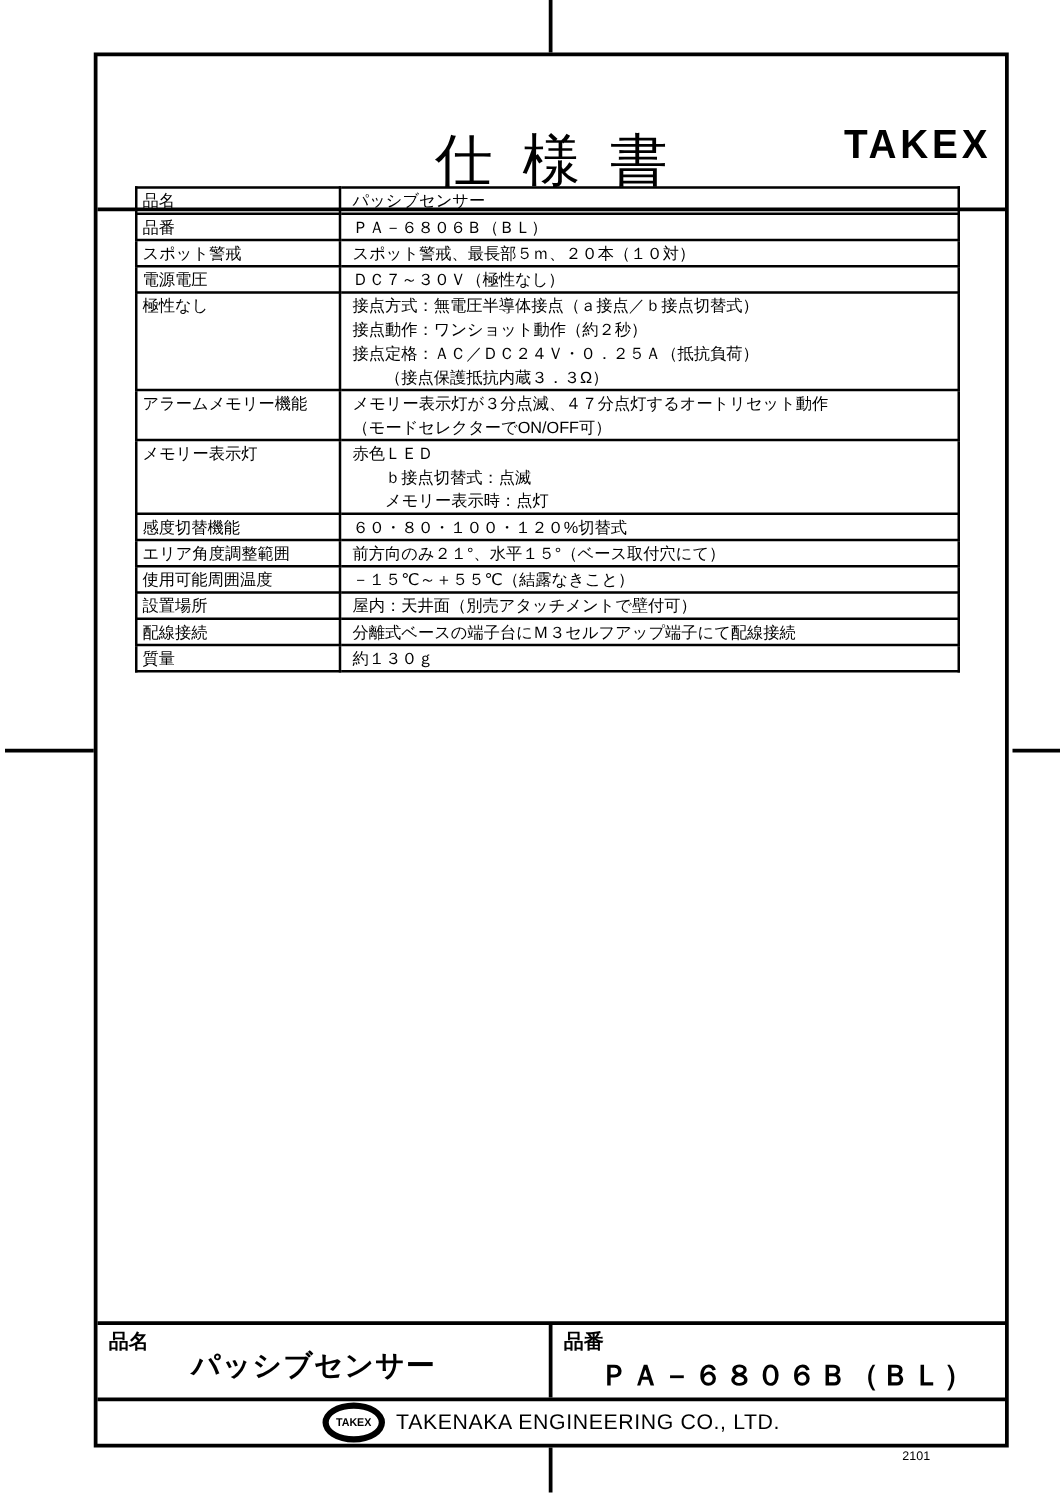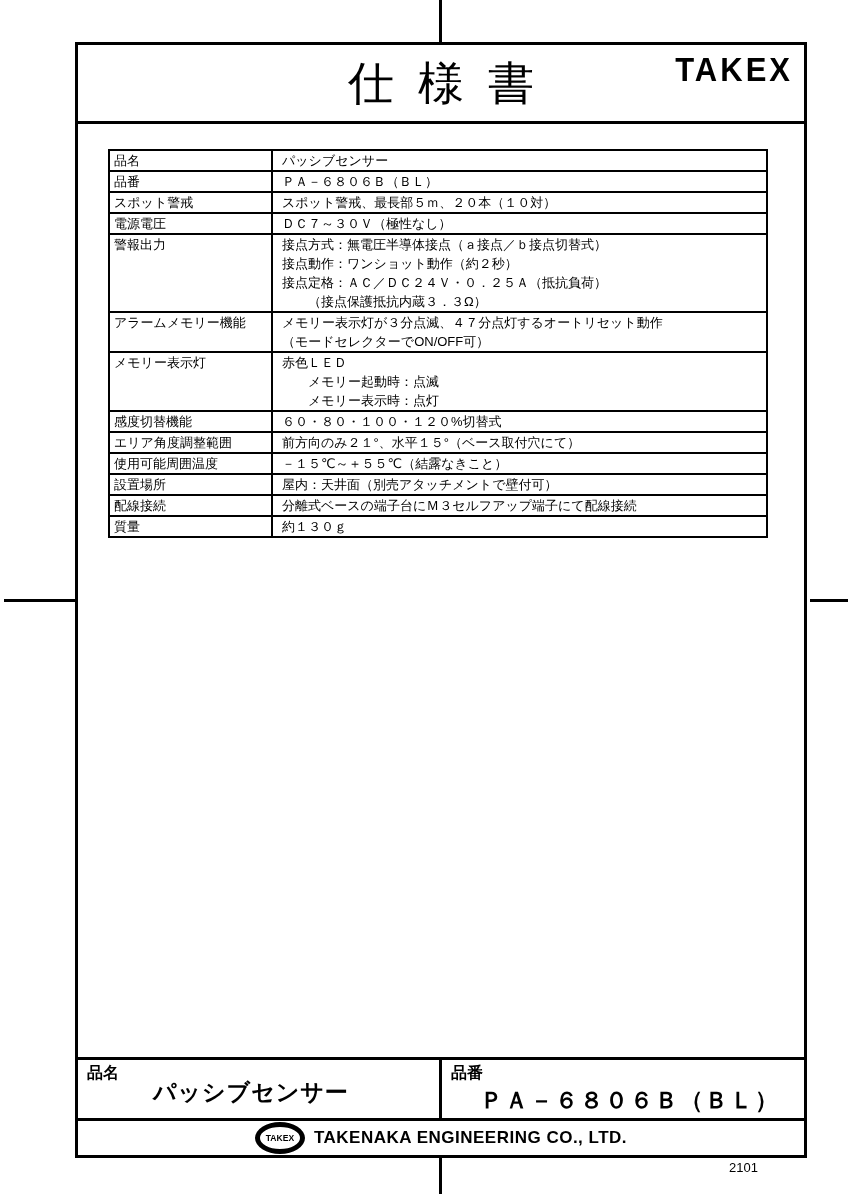--- a/index.html
+++ b/index.html
@@ -18,21 +18,21 @@
   
   .sheet{
     position:absolute;left:75px;top:42px;width:732px;height:1116px;
     border:3px solid #000;box-sizing:border-box;background:#fff;
   }
 
   
   .header{position:relative;height:76px;border-bottom:3px solid #000;}
   .doc-title{
     text-align:center;line-height:76px;font-size:46px;font-weight:500;
-    letter-spacing:24px;padding-left:24px;white-space:pre;
+    letter-spacing:24px;padding-left:24px;white-space:pre;margin-top:45px;
   }
   .brand{
     position:absolute;right:11px;top:7px;font-size:31px;font-weight:bold;
     letter-spacing:3px;transform:scaleY(1.05);transform-origin:top;
   }
 
   
   .spec-table{
     position:absolute;left:30px;top:104px;width:660px;
     border-collapse:collapse;table-layout:fixed;
@@ -58,23 +58,23 @@
   }
   .footer-company{
     height:34px;border-top:3px solid #000;display:flex;align-items:center;
     justify-content:center;gap:9px;
   }
   .logo-oval{
     width:40px;height:22px;border:5px solid #000;border-radius:50%;
     display:flex;align-items:center;justify-content:center;flex:0 0 auto;
   }
   .logo-oval span{font-size:9px;font-weight:bold;letter-spacing:0;transform:scaleX(0.95);}
-  .company-name{font-size:17px;font-weight:bold;letter-spacing:0.5px;white-space:nowrap;}
-
-  .doc-number{position:absolute;left:729px;top:1160px;width:60px;text-align:left;font-size:13px;}
+  .company-name{font-size:17px;font-weight:normal;letter-spacing:0.5px;white-space:nowrap;}
+
+  .doc-number{position:absolute;left:703px;top:1160px;width:60px;text-align:center;font-size:10px;}
 </style>
 </head>
 <body>
 
 <div class="mark mark-top"></div>
 <div class="mark mark-bottom"></div>
 <div class="mark mark-left"></div>
 <div class="mark mark-right"></div>
 
 <div class="sheet">
@@ -113,21 +113,21 @@
       <tr>
         <td class="lbl">
             <div class="ln">電源電圧</div>
           </td>
         <td class="val">
             <div class="ln">ＤＣ７～３０Ｖ（極性なし）</div>
           </td>
       </tr>
       <tr>
         <td class="lbl">
-            <div class="ln">警報出力</div>
+            <div class="ln">極性なし</div>
           </td>
         <td class="val">
           <div class="ln">接点方式：無電圧半導体接点（ａ接点／ｂ接点切替式）</div>
           <div class="ln">接点動作：ワンショット動作（約２秒）</div>
           <div class="ln">接点定格：ＡＣ／ＤＣ２４Ｖ・０．２５Ａ（抵抗負荷）</div>
           <div class="ln">　　（接点保護抵抗内蔵３．３Ω）</div>
         </td>
       </tr>
       <tr>
         <td class="lbl">
@@ -137,21 +137,21 @@
           <div class="ln">メモリー表示灯が３分点滅、４７分点灯するオートリセット動作</div>
           <div class="ln">（モードセレクターでON/OFF可）</div>
         </td>
       </tr>
       <tr>
         <td class="lbl">
             <div class="ln">メモリー表示灯</div>
           </td>
         <td class="val">
           <div class="ln">赤色ＬＥＤ</div>
-          <div class="ln">　　メモリー起動時：点滅</div>
+          <div class="ln">　　ｂ接点切替式：点滅</div>
           <div class="ln">　　メモリー表示時：点灯</div>
         </td>
       </tr>
       <tr>
         <td class="lbl">
             <div class="ln">感度切替機能</div>
           </td>
         <td class="val">
             <div class="ln">６０・８０・１００・１２０%切替式</div>
           </td>

